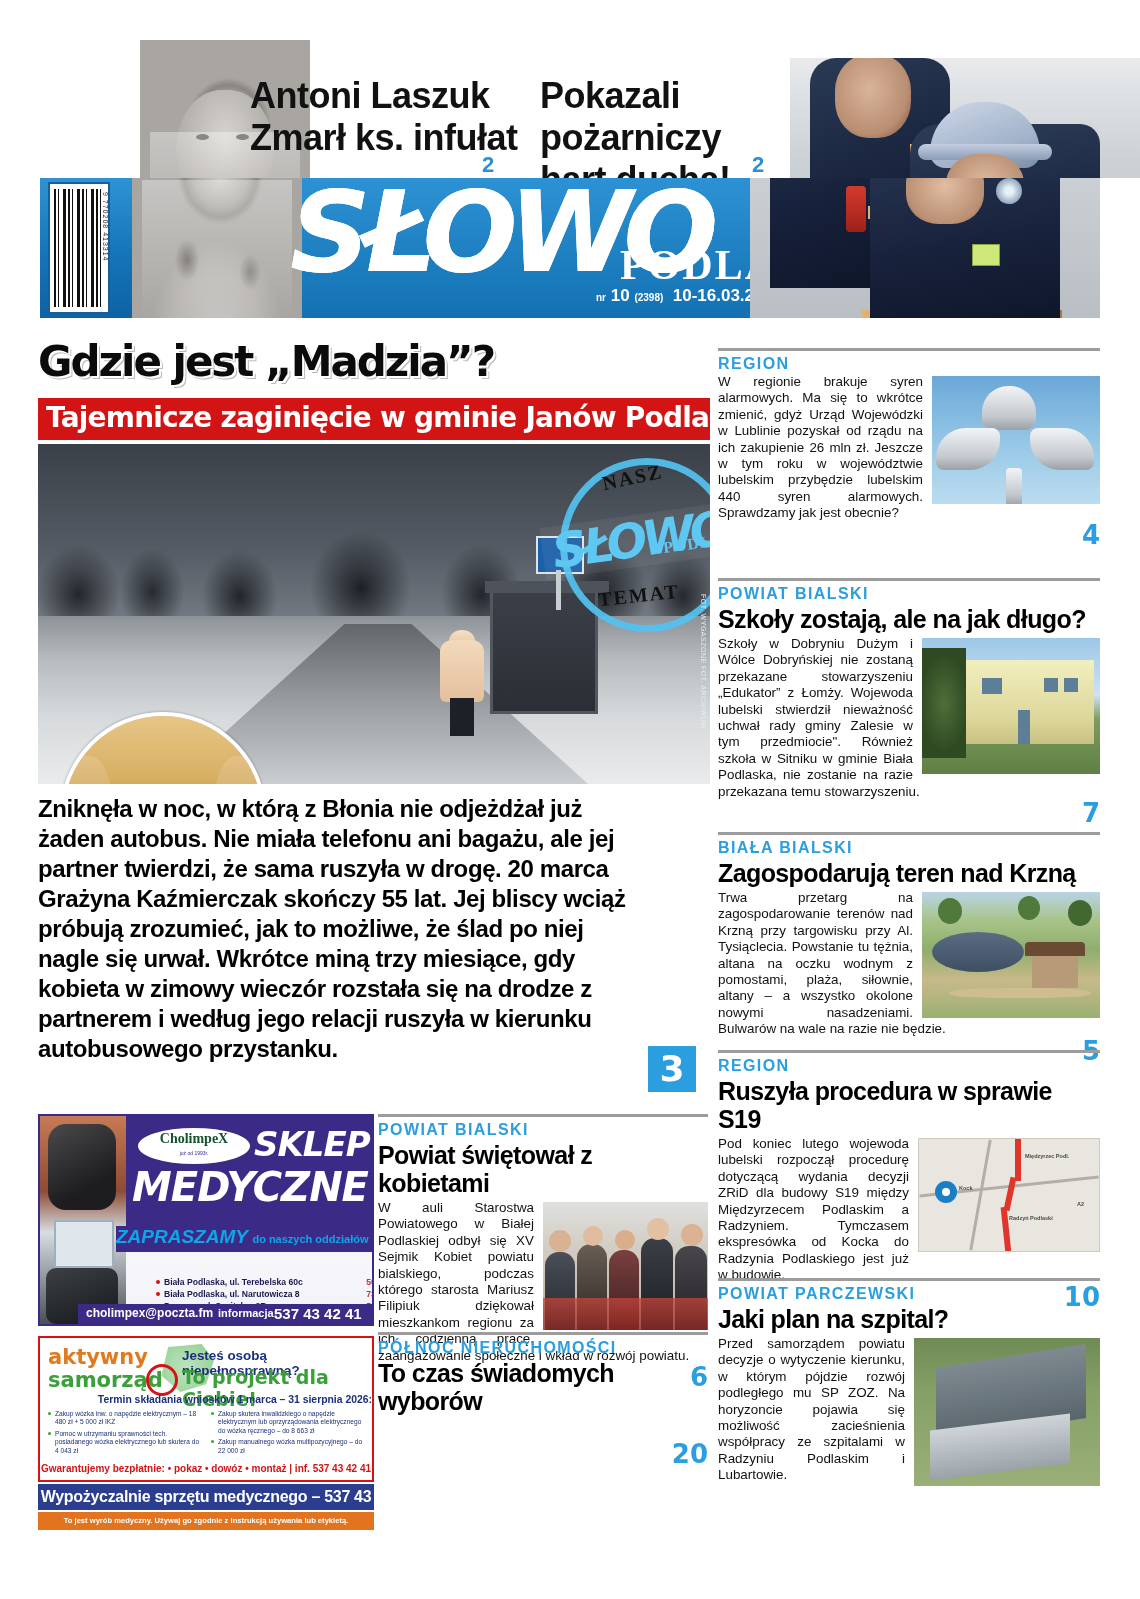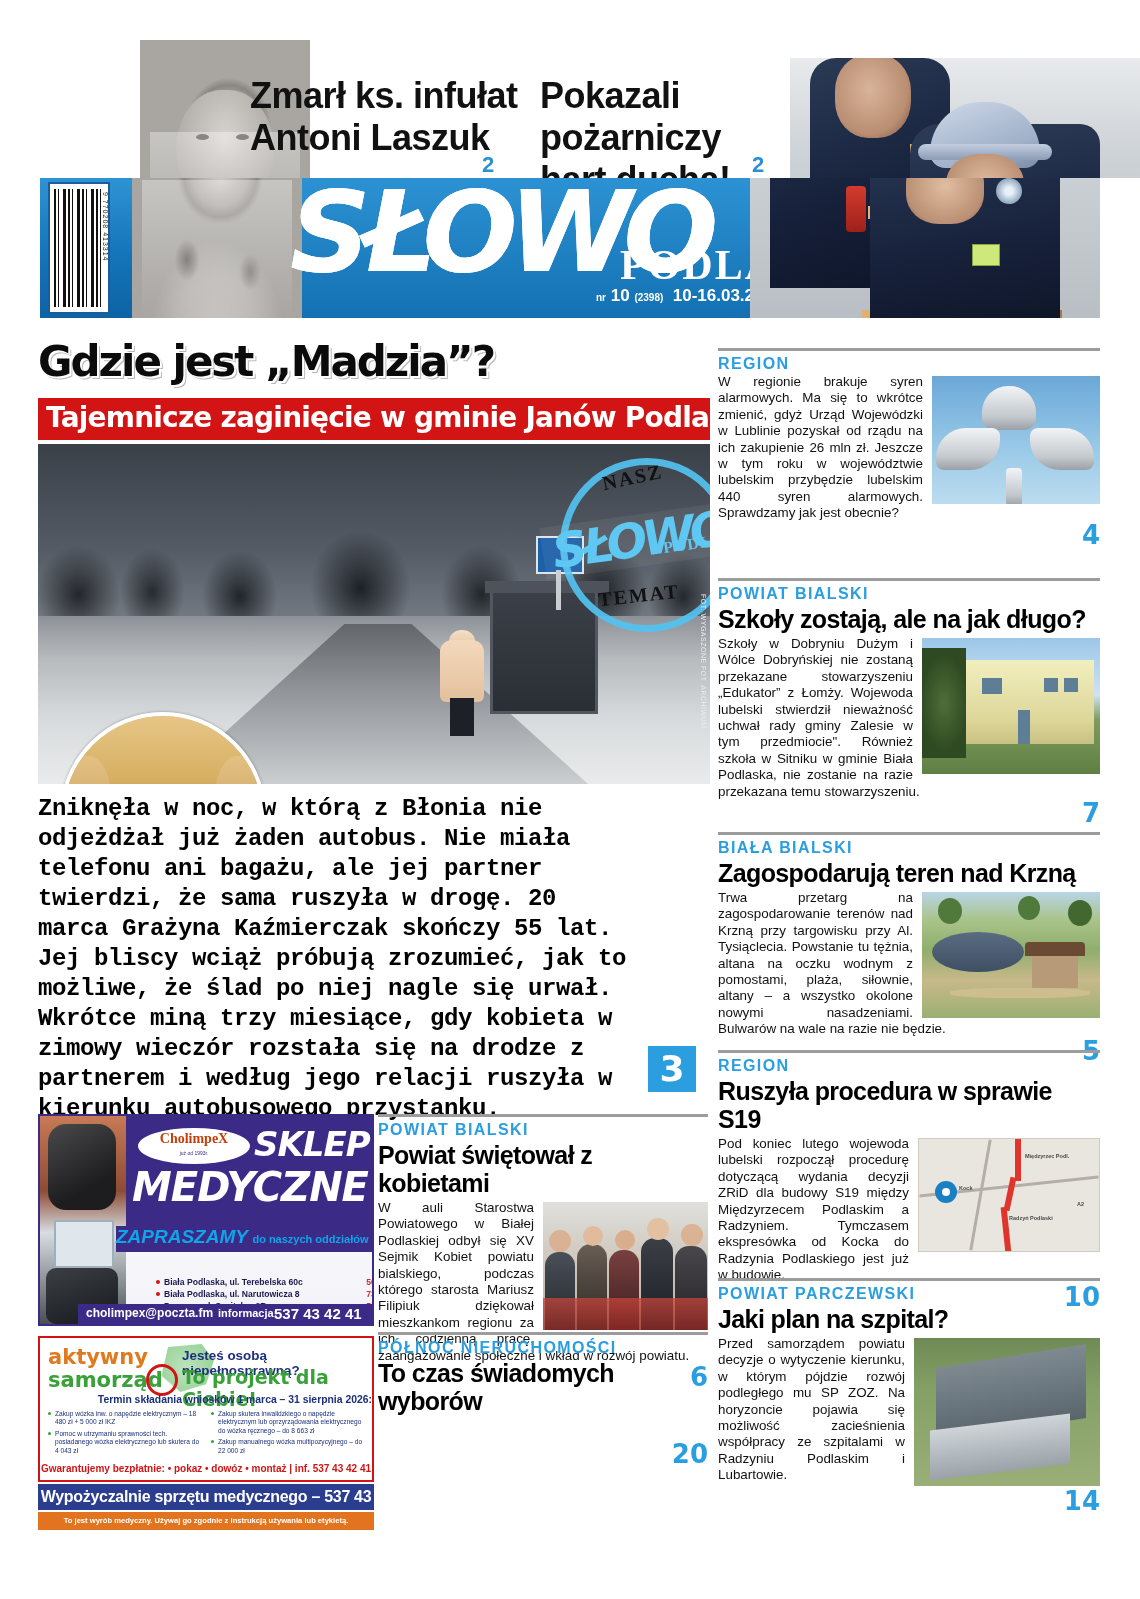--- a/index.html
+++ b/index.html
@@ -131,21 +131,21 @@
     border:4px solid #ffffff;overflow:hidden;box-shadow:0 0 3px rgba(0,0,0,.35);
     background:radial-gradient(ellipse at 50% 38%,#f0d2b8 0%,#dcb294 55%,#bb8d6e 100%);}
   .po-hair{position:absolute;left:-6px;top:-10px;width:210px;height:118px;border-radius:50% 50% 40% 40%;
     background:linear-gradient(180deg,#e8c98d 0%,#d8b063 60%,#b78c45 100%);}
   .po-hair-l{position:absolute;left:-8px;top:40px;width:56px;height:120px;border-radius:40%;
     background:linear-gradient(180deg,#e3c183,#bb9049);}
   .po-hair-r{position:absolute;right:-8px;top:40px;width:56px;height:120px;border-radius:40%;
     background:linear-gradient(180deg,#e3c183,#bb9049);}
 
   .lead-text{margin-top:10px;font-size:24px;line-height:30px;font-weight:bold;letter-spacing:-0.4px;
-    font-family:Liberation Mono, monospace;width:600px;}
+    font-family:Liberation Sans, sans-serif;width:600px;}
   .pagebox{position:absolute;background:#2a9ede;color:#fff;font-weight:bold;text-align:center;
     font-family:"DejaVu Sans",sans-serif;}
   .pagebox-3{left:648px;top:1046px;width:48px;height:46px;font-size:36px;line-height:46px;}
 
   
   .kicker{color:#2a9ede;font-weight:bold;font-size:16px;letter-spacing:1.4px;
     border-top:3px solid #9c9c9c;padding-top:4px;margin-bottom:1px;}
   .arthead{font-size:25px;line-height:28px;font-weight:bold;letter-spacing:-0.6px;margin:2px 0 3px 0;
     font-family:"Liberation Sans","DejaVu Sans",sans-serif;}
   .artbody{font-size:13.4px;line-height:16.4px;text-align:justify;color:#111;}
@@ -191,21 +191,21 @@
     background:linear-gradient(180deg,#dfe0dd 0%,#cfc8bd 45%,#b8aea0 100%);}
   .w-fig{position:absolute;bottom:0;border-radius:14px 14px 0 0;}
 
   
   .ad{position:absolute;left:38px;}
   .ad-chol{top:1114px;width:336px;height:212px;border:2px solid #3b2b86;box-sizing:border-box;
     background:linear-gradient(180deg,#ffffff,#f2f2f8);overflow:hidden;}
   .chol-band{position:absolute;left:86px;top:0;width:248px;height:122px;background:#3b2b86;}
   .chol-logo{position:absolute;left:96px;top:10px;width:112px;height:36px;border-radius:50%;
     background:#fff;border:2px solid #3b2b86;}
-  .chol-logo span{display:block;text-align:center;font-size:14px;font-weight:bold;color:#c2410c;
+  .chol-logo span{display:block;text-align:center;font-size:14px;font-weight:bold;color:#14532d;
     line-height:22px;font-family:"Liberation Serif",serif;}
   .chol-logo small{display:block;text-align:center;font-size:5px;color:#3b2b86;}
   .chol-sklepy{position:absolute;left:214px;top:8px;font-size:34px;font-weight:bold;color:#fff;
     font-style:italic;letter-spacing:-1px;font-family:"DejaVu Sans",sans-serif;}
   .chol-med{position:absolute;left:92px;top:48px;font-size:40px;font-weight:bold;color:#fff;
     font-style:italic;letter-spacing:-1px;font-family:"DejaVu Sans",sans-serif;}
   .chol-zaprasz{position:absolute;left:76px;top:110px;width:258px;height:26px;background:#3b2b86;color:#0ea5e9;}
   .chol-zaprasz b{font-size:19px;font-style:italic;}
   .chol-zaprasz i{font-size:11px;font-style:normal;font-weight:bold;}
   .chol-list{position:absolute;left:76px;top:152px;width:258px;font-size:8.6px;font-weight:bold;color:#1b1b4f;}
@@ -253,22 +253,22 @@
   <div class="teaser-photo-left">
     <div class="priest">
       <div class="priest-face">
         <div class="eye" style="left:20px;top:44px;"></div>
         <div class="eye" style="left:60px;top:44px;"></div>
       </div>
     </div>
   </div>
 
   <div class="teaser-head t1">
+    <div>Antoni Laszuk</div>
     <div>Zmarł ks. infułat</div>
-    <div>Antoni Laszuk</div>
   </div>
   <div class="teaser-num" style="left:482px;top:152px;">2</div>
 
   <div class="teaser-head t2">
     <div>Pokazali pożarniczy</div>
     <div>hart ducha!</div>
   </div>
   <div class="teaser-num" style="left:752px;top:152px;">2</div>
 
   <div class="teaser-photo-right">
@@ -442,21 +442,20 @@
 
 <div class="side s5">
   <div class="kicker">POWIAT PARCZEWSKI</div>
   <div class="arthead">Jaki plan na szpital?</div>
   <div class="ph-hosp thumb">
     <div class="hs-block"></div>
     <div class="hs-roof"></div>
   </div>
   <div class="artbody">Przed samorządem powiatu decyzje o wytyczenie kierunku, w którym pójdzie rozwój podległego mu SP ZOZ. Na horyzoncie pojawia się możliwość zacieśnienia współpracy ze szpitalami w Radzyniu Podlaskim i Lubartowie.</div>
   <div class="clear"></div>
-  <div class="artnum">14</div>
 </div>
 
 <div class="mid m1">
   <div class="kicker">POWIAT BIALSKI</div>
   <div class="arthead">Powiat świętował z kobietami</div>
   <div class="ph-women thumb">
     <div class="w-fig" style="left:2px;width:30px;height:78px;background:linear-gradient(180deg,#4a4f58,#23272d);"></div>
     <div class="w-fig" style="left:34px;width:30px;height:86px;background:linear-gradient(180deg,#6a5e56,#2b2622);"></div>
     <div class="w-fig" style="left:66px;width:30px;height:80px;background:linear-gradient(180deg,#7a4040,#3a1d1d);"></div>
     <div class="w-fig" style="left:98px;width:32px;height:92px;background:linear-gradient(180deg,#3b3f46,#1b1e23);"></div>

